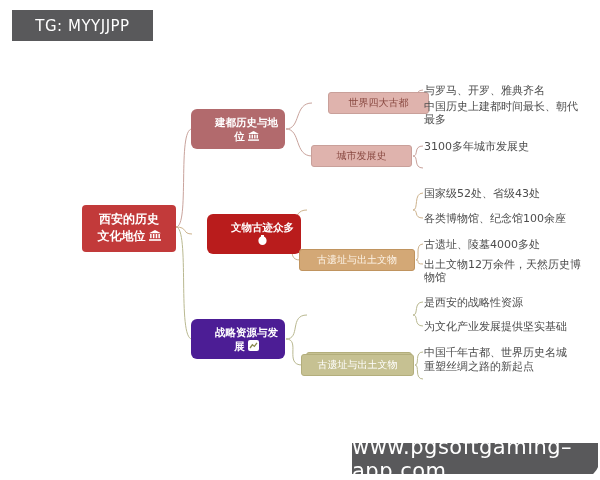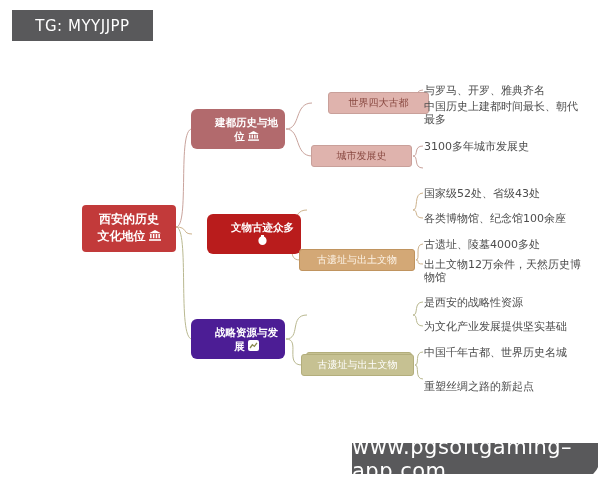--- a/index.html
+++ b/index.html
@@ -33,21 +33,21 @@
   .s1b{left:311px;top:145px;width:101px;}
   .s2a{left:306px;top:199px;width:106px;}
   .s2b{left:299px;top:249px;width:116px;}
   .s3a{left:306px;top:304px;width:106px;margin-top:48px;}
   .s3b{left:301px;top:354px;width:113px;}
 
   .leaf{position:absolute;left:424px;width:160px;font-size:11px;color:#4c4c4c;
         line-height:13px;text-align:left;}
   .l1{top:84px}.l2{top:100px}.l3{top:140px}.l4{top:162px}
   .l5{top:187px}.l6{top:212px}.l7{top:238px}.l8{top:258px}
-  .l9{top:296px}.l10{top:320px}.l11{top:346px}.l12{top:380px}
+  .l9{top:296px}.l10{top:320px}.l11{top:346px}.l12{top:360px}
 
   .icon-inline{display:inline-block;vertical-align:-1px;margin-left:3px;}
   .icon-block{display:block;margin:1px auto 0 auto;width:11px;height:11px;}
 </style>
 </head>
 <body>
 
 <div class="stage">
 
   <svg class="connectors" viewBox="0 0 600 480" fill="none" stroke-width="1">

